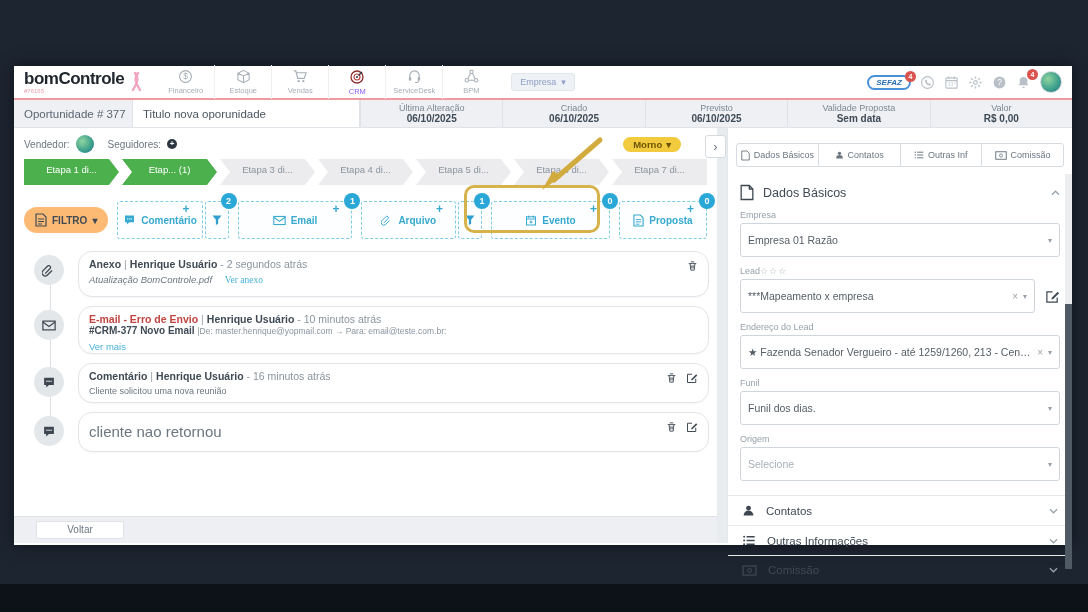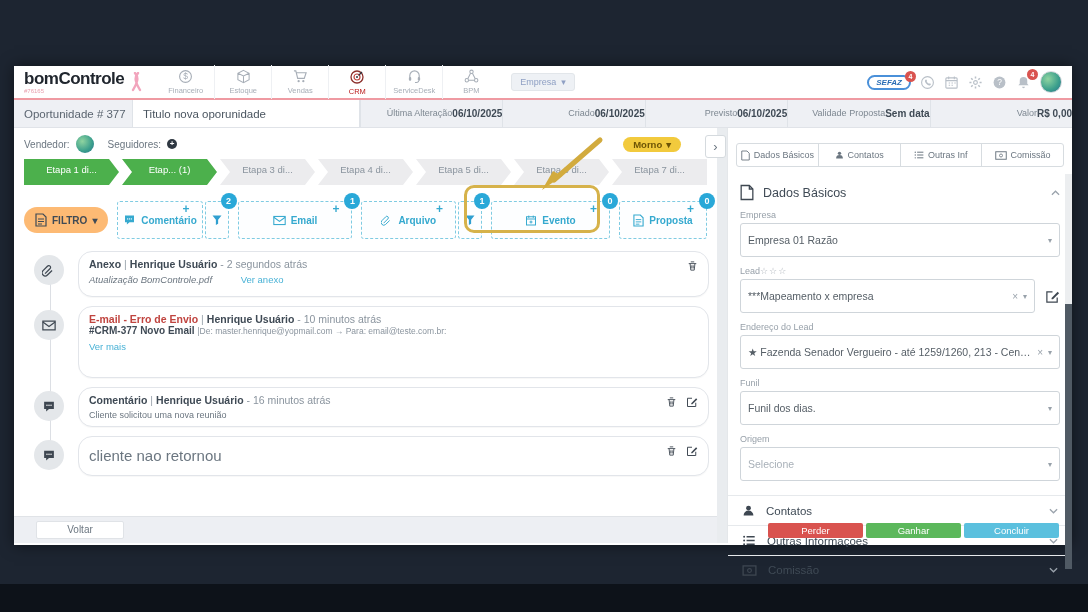--- a/index.html
+++ b/index.html
@@ -11,33 +11,33 @@
   
   .navbar { height:34px; display:flex; align-items:center; padding:0 10px 0 10px; border-bottom:2px solid #ef9aa2; background:#fff; }
   .logo-wrap { display:flex; flex-direction:column; line-height:1; }
   .logo { font-size:17px; font-weight:bold; color:#20262e; letter-spacing:-.5px; }
   .logo-sub { font-size:6px; color:#e9a0ae; margin-top:1px; }
   .ribbon { margin:0 4px 0 6px; }
   .modules { display:flex; margin-left:10px; height:34px; align-items:stretch; }
   .module { width:57px; display:flex; flex-direction:column; align-items:center; justify-content:center; border-left:1px solid #eef0f3; color:#a7aeb7; }
   .module:first-child { border-left:none; }
   .module .mlabel { font-size:7.5px; margin-top:2px; }
-  .module.crm { color:#b91c1c; }
+  .module.crm { color:#8b5cf6; }
   .company-select { margin-left:12px; background:#eef1f5; border:1px solid #e2e6ea; border-radius:3px; font-size:9px; color:#8fa0c4; padding:3px 8px; display:flex; align-items:center; gap:5px; }
   .nav-right { margin-left:auto; display:flex; align-items:center; gap:9px; }
   .sefaz { position:relative; border:2px solid #4a90d9; border-radius:9px; padding:1px 7px; font-size:8px; font-weight:bold; font-style:italic; color:#2a6db5; background:#fff; }
   .nbadge { position:absolute; top:-6px; right:-7px; background:#d9534f; color:#fff; border-radius:50%; width:11px; height:11px; font-size:7px; line-height:11px; text-align:center; font-style:normal; font-weight:bold; }
   .nav-ic { color:#b9c0c8; position:relative; display:flex; }
   .avatar { width:22px; height:22px; border-radius:50%; background:radial-gradient(circle at 35% 35%, #8fd4a0, #3a9e8c 60%, #2c6f8e); border:1px solid #d7dade; }
 
   
   .opp-header { height:28px; background:#eef0f4; display:flex; align-items:stretch; border-bottom:1px solid #e0e3e8; }
   .opp-id { width:118px; display:flex; align-items:center; padding-left:10px; color:#5b6570; font-size:11.5px; }
   .opp-title { width:228px; background:#fff; border-left:1px solid #dfe3e8; border-right:1px solid #dfe3e8; display:flex; align-items:center; padding-left:10px; color:#4a5560; font-size:11.5px; }
-  .opp-cell { flex:1; display:flex; flex-direction:row; align-items:center; justify-content:flex-end; border-left:1px solid #dfe3e8; line-height:1.15; }
+  .opp-cell { flex:1; display:flex; flex-direction:column; align-items:center; justify-content:center; border-left:1px solid #dfe3e8; line-height:1.15; }
   .opp-cell .cl { font-size:9px; color:#7d8791; }
   .opp-cell .cv { font-size:10px; font-weight:bold; color:#3f4a55; }
 
   
   .body { display:flex; height:415px; position:relative; }
   .main { width:703px; position:relative; background:#fff; }
   .gutter { width:10px; background:#e9ecef; }
   .sidebar { width:345px; background:#fff; position:relative; border-left:1px solid #e4e7ea; }
 
   
@@ -70,21 +70,21 @@
   .entry { display:flex; margin:0 8px 9px 20px; position:relative; }
   .entry-ic { width:30px; height:30px; border-radius:50%; background:#e4e7ea; color:#3e4751; display:flex; align-items:center; justify-content:center; flex:0 0 auto; z-index:1; margin-top:4px; }
   .card { flex:1; margin-left:14px; border:1px solid #e2e5ea; border-radius:14px; padding:6px 10px; background:#fff; position:relative; box-shadow:0 1px 1px rgba(0,0,0,.03); }
   .t-line { font-size:10.5px; color:#3f4a55; }
   .t-line b { color:#3f4a55; }
   .t-red { color:#c0443f; font-weight:bold; }
   .t-time { color:#8a949e; }
   .t-sep { color:#9aa3ac; margin:0 3px; }
   .t-sub { margin-top:4px; font-size:9.5px; color:#6b7680; }
   .t-italic { font-style:italic; }
-  .t-link { color:#49b2d6; margin-left:26px; }
+  .t-link { color:#49b2d6; margin-left:10px;font-family:Liberation Serif, serif; }
   .t-link2 { color:#49b2d6; font-size:9.5px; display:inline-block; margin-top:4px; }
   .t-subject { font-size:10px; font-weight:bold; color:#3f4a55; }
   .t-meta { font-size:8.5px; color:#8a949e; font-weight:normal; }
   .card-icons { position:absolute; top:8px; right:10px; display:flex; gap:9px; color:#3e4751; }
 
   
   .main-footer { position:absolute; bottom:0; left:0; right:0; height:27px; background:#edeff3; border-top:1px solid #e0e3e7; display:flex; align-items:center; }
   .voltar { margin-left:22px; width:88px; height:18px; background:#fff; border:1px solid #e0e3e7; border-radius:2px; font-size:10px; color:#6b7680; text-align:center; line-height:16px; }
 
   
@@ -419,21 +419,21 @@
           </div>
         </div>
 
         <div class="entry">
           <div class="entry-ic">
               <svg width="14" height="11" viewBox="0 0 16 12">
                 <rect x="1" y="1" width="14" height="10" stroke="#3e4751" fill="none" stroke-width="1.4"></rect>
                 <path d="M1 2l7 5 7-5" stroke="#3e4751" fill="none" stroke-width="1.4"></path>
               </svg>
             </div>
-          <div class="card" style="height:72px">
+          <div class="card" style="height:48px">
             <div class="t-line">
               <span class="t-red">E-mail - Erro de Envio</span><span class="t-sep">|</span><b>Henrique Usuário</b>
               <span class="t-time"><span>-</span> <span>10 minutos atrás</span></span>
             </div>
             <div class="t-subject">
               <span>#CRM-377 Novo Email</span>
               <span class="t-meta">|De: master.henrique@yopmail.com → Para: email@teste.com.br:</span>
             </div>
             <span class="t-link2">Ver mais</span>
           </div>
@@ -641,25 +641,20 @@
             </svg>
           </span>
         <span>Comissão</span>
         <span class="cs-caret">
             <svg width="9" height="6" viewBox="0 0 10 6">
               <path d="M1 1l4 4 4-4" stroke="#9aa3ac" fill="none" stroke-width="1.4"></path>
             </svg>
           </span>
       </div>
 
-      <div class="side-actions">
-        <div class="sbtn red">Perder</div>
-        <div class="sbtn green">Ganhar</div>
-        <div class="sbtn cyan">Concluir</div>
-      </div>
 
       <div class="side-scroll">
         <div class="side-thumb"></div>
       </div>
     </div>
   </div>
 </div>
 
 <div class="annot-box"></div>
 <svg class="annot-arrow" width="100" height="70" viewBox="0 0 100 70">

